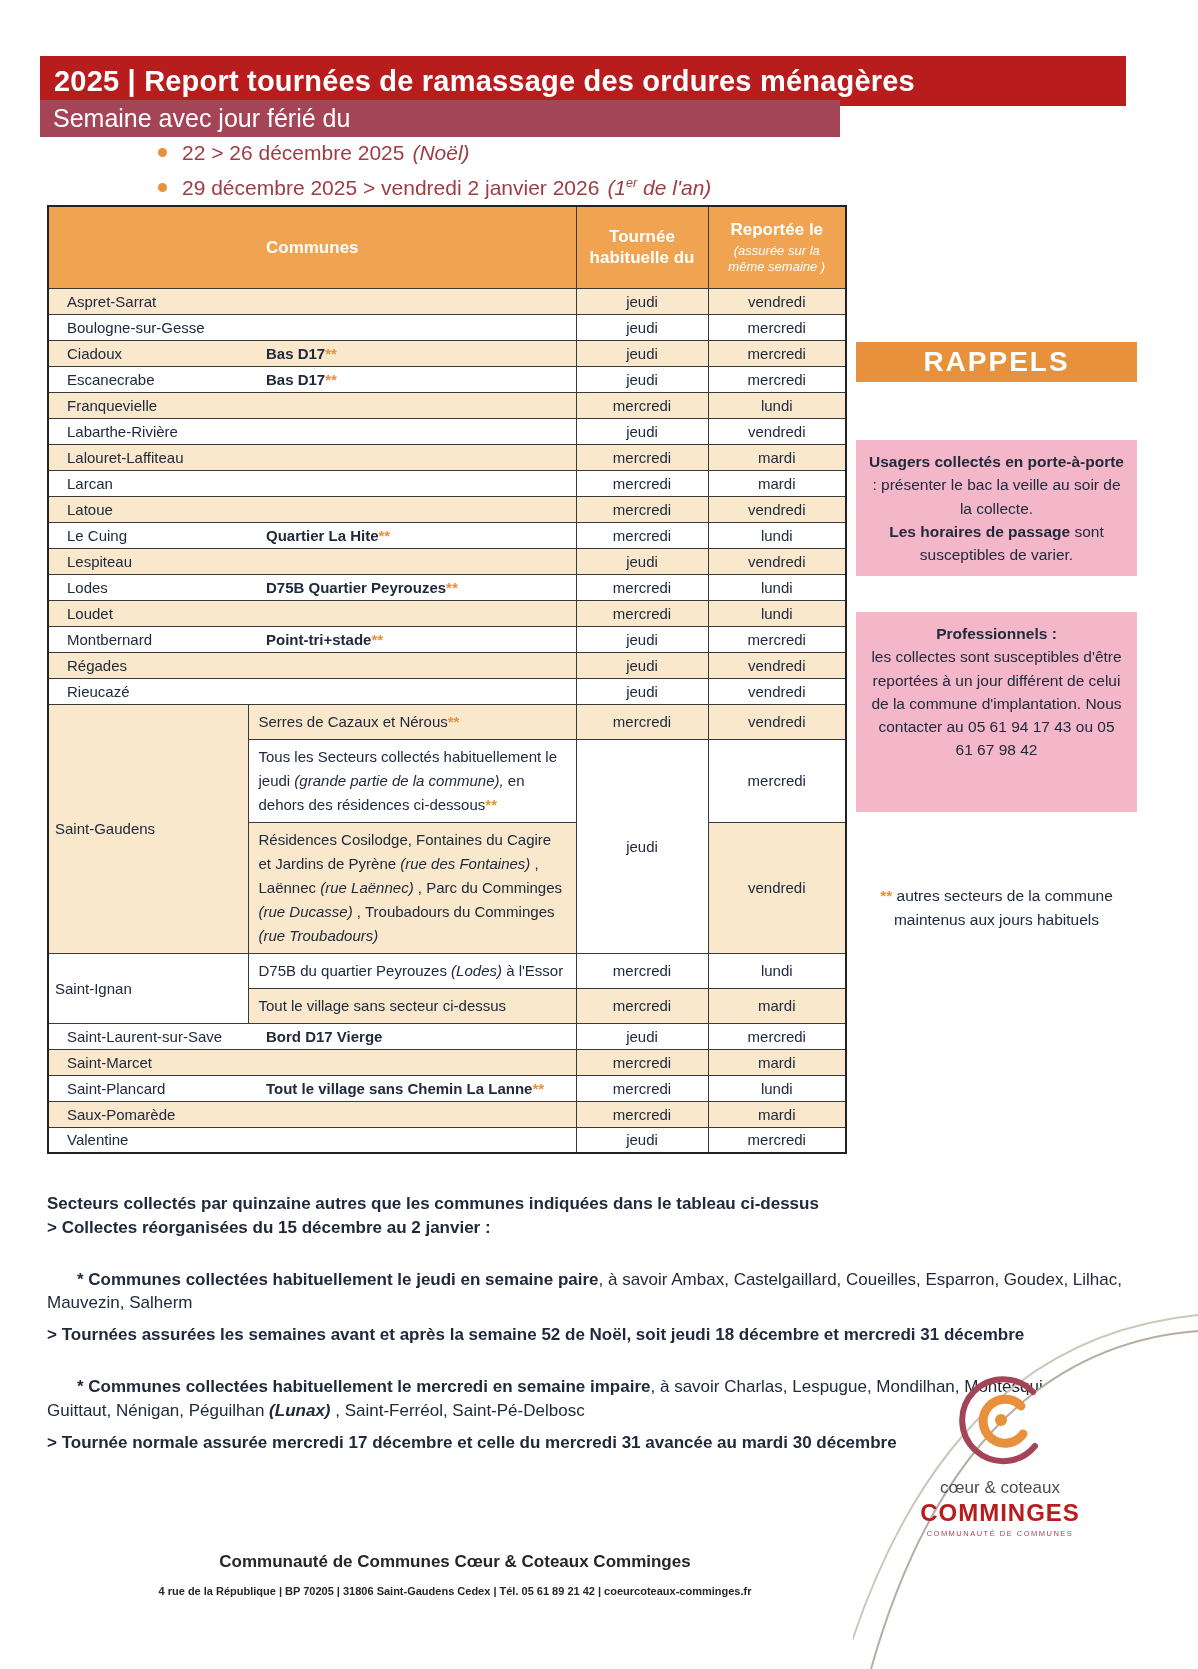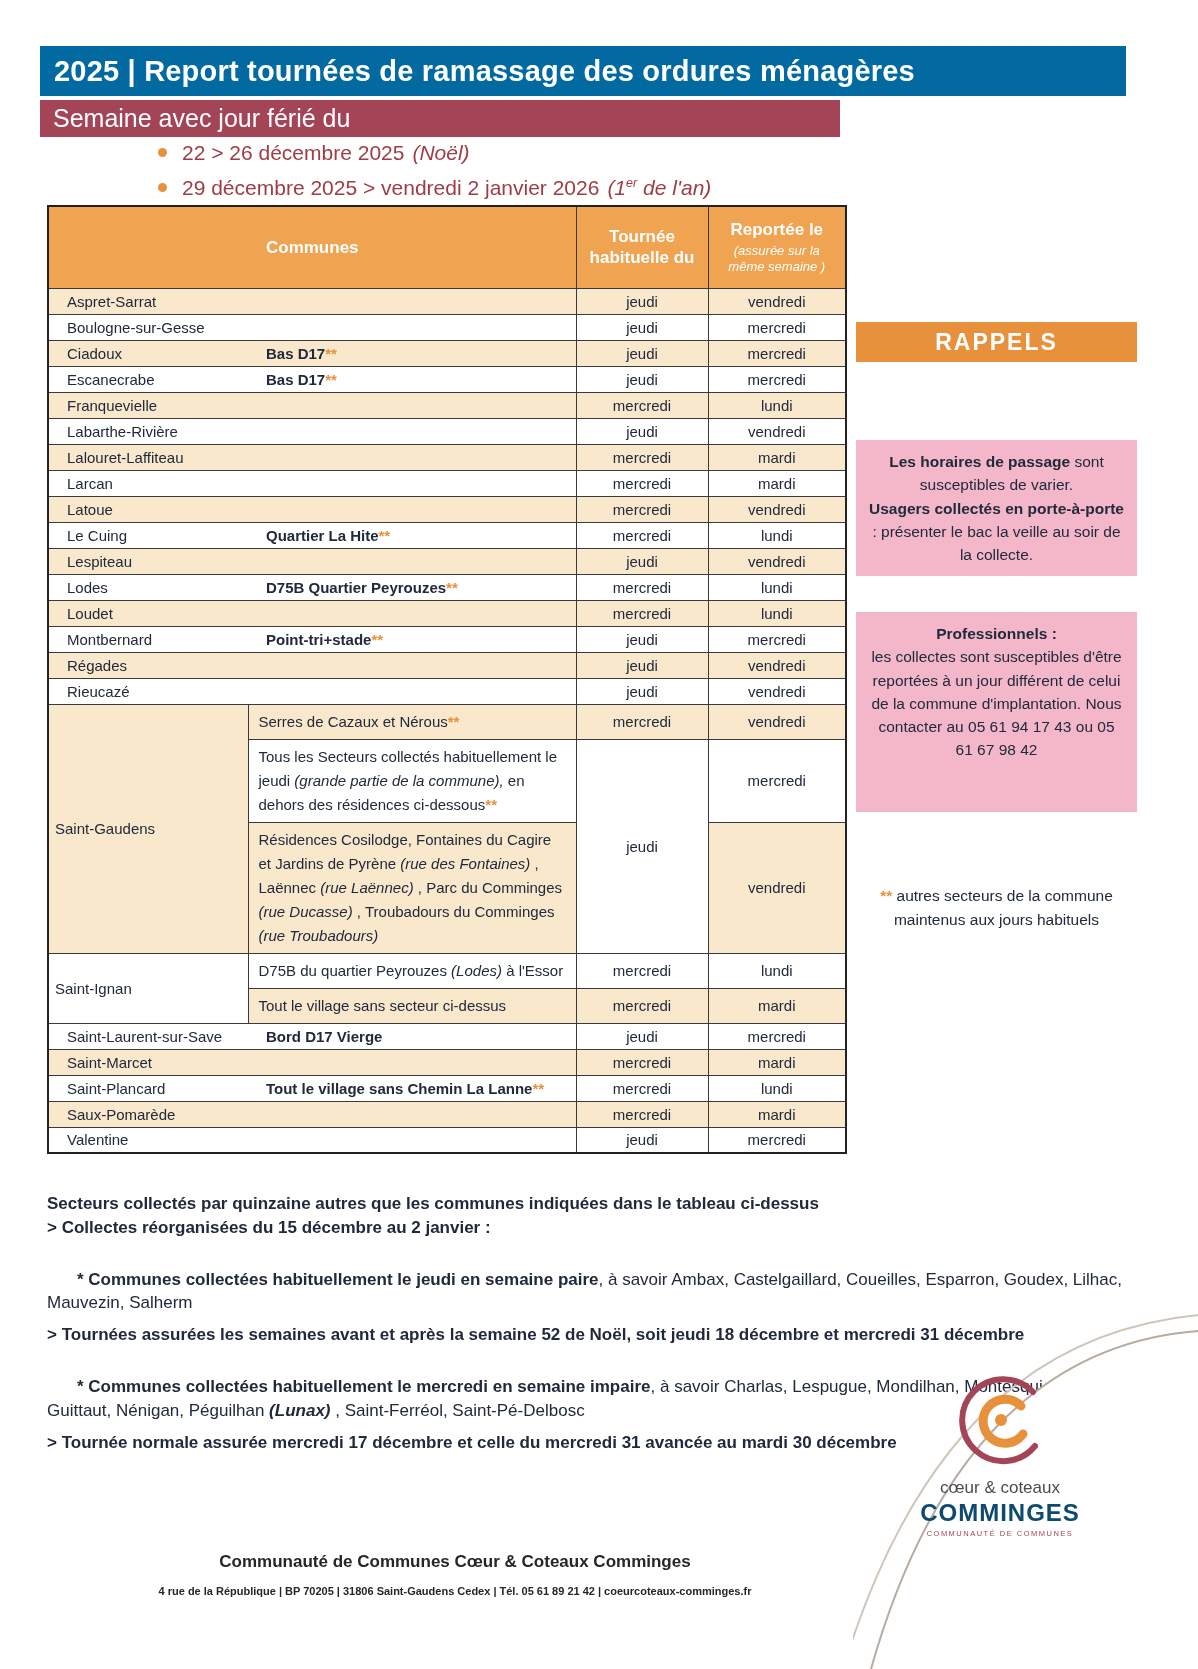--- a/index.html
+++ b/index.html
@@ -1,20 +1,20 @@
 <!DOCTYPE html>
 <html><head>
 <meta charset="utf-8">
 <style>
   * { margin:0; padding:0; box-sizing:border-box; }
   html,body { width:1198px; height:1669px; }
   body { position:relative; background:#ffffff; font-family:"Liberation Sans", sans-serif; color:#202A3C; overflow:hidden; }
 
   
-  .title-bar { position:absolute; left:40px; top:46px; width:1086px; height:50px; background:#0369a1;
+  .title-bar { position:absolute; left:40px; top:56px; width:1086px; height:50px; background:#b91c1c;
     color:#fff; font-size:29px; font-weight:bold; line-height:50px; padding-left:14px; letter-spacing:.2px; }
   .sub-bar { position:absolute; left:40px; top:100px; width:800px; height:37px; background:#A34457;
     color:#fff; font-size:25px; line-height:37px; padding-left:13px; }
 
   
   .bullets { position:absolute; left:158px; top:141px; color:#A03C44; font-size:21px; }
   .bullet-line { margin-bottom:11px; }
   .dot { display:inline-block; width:9px; height:9px; background:#E7913D; border-radius:50%; margin-right:15px; vertical-align:3px; }
   .bnote { margin-left:8px; }
   sup { font-size:.6em; vertical-align:super; }
@@ -30,42 +30,42 @@
   tbody tr:nth-child(odd) td { background:#FAE8CD; }
   td.cc { padding:3px 18px; height:26px; }
   .cname { display:inline-block; width:199px; vertical-align:top; }
   .csec { font-weight:bold; }
   .mark { color:#E7913D; font-weight:bold; }
   td.day { text-align:center; padding:2px 4px;margin-left:37px; }
   td.commune-span { padding:3px 6px; vertical-align:middle; }
   td.sec { padding:5px 10px; line-height:1.6; }
 
   
-  .rappels-bar { position:absolute; left:856px; top:322px; width:281px; height:40px; background:#E7913D;
-    color:#fff; font-size:23px; font-weight:bold; text-align:center; line-height:40px; letter-spacing:2px; }
+  .rappels-bar { position:absolute; left:856px; top:342px; width:281px; height:40px; background:#E7913D;
+    color:#fff; font-size:28px; font-weight:bold; text-align:center; line-height:40px; letter-spacing:2px; }
   .pinkbox { position:absolute; left:856px; width:281px; background:#F4B7CA; color:#202A3C;
     font-size:15.5px; line-height:1.5; text-align:center; padding:10px 12px; }
   .box1 { top:440px; min-height:132px; }
   .box2 { top:612px; min-height:200px; }
   .side-note { position:absolute; left:856px; top:884px; width:281px; text-align:center;
     font-size:15.5px; line-height:1.55; color:#202A3C; }
 
   
   .footnotes { position:absolute; left:47px; top:1192px; width:1075px; font-size:17px; line-height:1.4; color:#202A3C; }
   .fn-bold { font-weight:bold; }
   .fn-sub { margin-top:0; font-weight:bold; }
   .fn-para { margin-top:28px; text-indent:30px; }
   .fn-note { margin-top:8px; font-weight:bold; }
   .fn-para i { font-style:italic; font-weight:bold; }
 
   
   .swoosh { position:absolute; right:0; top:1305px; width:345px; height:364px; z-index:3; pointer-events:none; }
   .logo { position:absolute; left:900px; top:1368px; width:200px; text-align:center; z-index:4; }
   .logo-line1 { font-size:17px; color:#4B4B55; margin-top:2px; }
-  .logo-line2 { font-size:24px; font-weight:bold; color:#0c4a6e; letter-spacing:1px; margin-top:1px; }
+  .logo-line2 { font-size:24px; font-weight:bold; color:#b91c1c; letter-spacing:1px; margin-top:1px; }
   .logo-line3 { font-size:7.5px; color:#A34457; letter-spacing:1.5px; margin-top:2px; }
 
   
   .footer { position:absolute; left:40px; top:1552px; width:830px; text-align:center; z-index:2; color:#26262A; }
   .footer-org { font-size:17px; font-weight:bold; }
   .footer-address { font-size:11px; font-weight:bold; margin-top:13px; }
 </style>
 </head>
 <body>
 
@@ -234,22 +234,22 @@
           <td class="day">jeudi</td>
           <td class="day">mercredi</td>
         </tr>
   </tbody>
 </table>
 </div>
 
 <div class="rappels-bar">RAPPELS</div>
 
 <div class="pinkbox box1">
+  <p><b>Usagers collectés en porte-à-porte</b><span> : présenter le bac la veille au soir de la collecte.</span></p>
   <p><b>Les horaires de passage</b><span> sont susceptibles de varier.</span></p>
-  <p><b>Usagers collectés en porte-à-porte</b><span> : présenter le bac la veille au soir de la collecte.</span></p>
 </div>
 
 <div class="pinkbox box2">
   <p><b>Professionnels :</b></p>
   <p>les collectes sont susceptibles d'être reportées à un jour différent de celui de la commune d'implantation. Nous contacter au 05 61 94 17 43 ou 05 61 67 98 42</p>
 </div>
 
 <div class="side-note">
   <span class="mark">**</span><span> autres secteurs de la commune maintenus aux jours habituels</span>
 </div>

